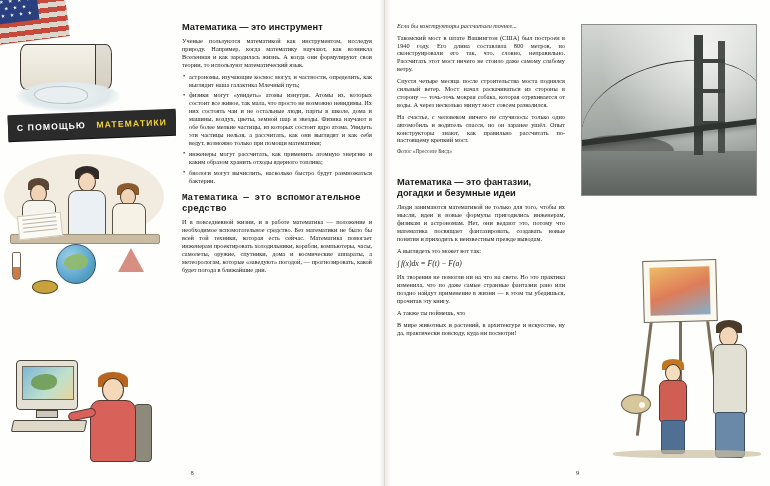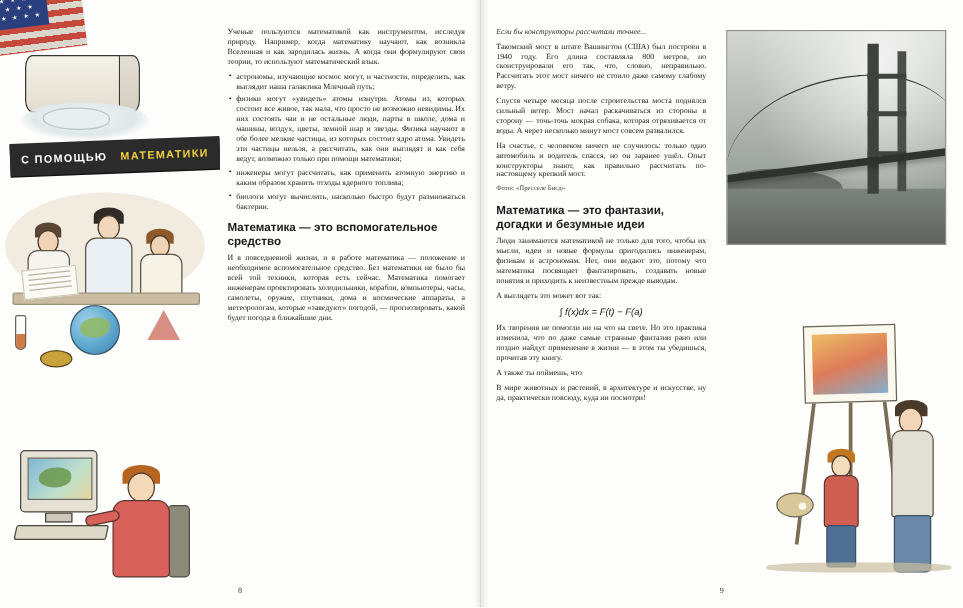--- a/index.html
+++ b/index.html
@@ -417,22 +417,22 @@
     color: #2a2a28;
     margin: 0 0 4px 0;
   }
   .photo-credit {
     font-size: 5.4px;
     line-height: 6.6px;
     color: #3a3a38;
     margin: 3px 0 0 0;
   }
   .formula {
-    text-align: center;
-    font-family: Liberation Sans, sans-serif;
+    text-align: left;
+    font-family: Liberation Serif, serif;
     font-style: italic;
     font-size: 7.6px;
     margin: 5px 0 5px 0;
     color: #18181a;
   }
   
   .easel {
     position: absolute;
     left: 228px; top: 254px;
     width: 148px; height: 208px;
@@ -626,46 +626,47 @@
         <div class="keyboard"></div>
         <div class="chair"></div>
         <div class="boy-hair"></div>
         <div class="boy-head"></div>
         <div class="boy-body"></div>
         <div class="boy-arm"></div>
       </div>
     </div>
 
     <div class="col-left-text">
+      <h2 class="head">Математика — это инструмент</h2>
       <p class="body">Ученые пользуются математикой как инструментом, исследуя природу. Например, когда математику научают, как возникла Вселенная и как зародилась жизнь. А когда они формулируют свои теории, то используют математический язык.</p>
 
       <ul class="bullets">
         <li>астрономы, изучающие космос могут, и частности, определить, как выглядит наша галактика Млечный путь;</li>
         <li>физики могут «увидеть» атомы изнутри. Атомы из, которых состоит все живое, так мала, что просто не возможно невидимы. Их них состоять чаи и не остальные люди, парты в школе, дома и машины, воздух, цветы, земной шар и звезды. Физика научают в обе более мелкие частицы, из которых состоит ядро атома. Увидеть эти частицы нельзя, а рассчитать, как они выглядят и как себя ведут, возможно только при помощи математики;</li>
         <li>инженеры могут рассчитать, как применить атомную энергию и каким образом хранить отходы ядерного топлива;</li>
         <li>биологи могут вычислить, насколько быстро будут размножаться бактерии.</li>
       </ul>
 
-      <h2 class="head" style="margin-top:8px;">Математика — это вспомогательное средство</h2>
+      <h2 class="head" style="margin-top:8px;font-family:Liberation Mono, monospace;">Математика — это вспомогательное средство</h2>
       <p class="body">И в повседневной жизни, и в работе математика — положение и необходимое вспомогательное средство. Без математики не было бы всей той техники, которая есть сейчас. Математика помогает инженерам проектировать холодильники, корабли, компьютеры, часы, самолеты, оружие, спутники, дома и космические аппараты, а метеорологам, которые «заведуют» погодой, — прогнозировать, какой будет погода в ближайшие дни.</p>
     </div>
 
     <div class="folio">8</div>
   </div>
 
   <div class="page right">
 
     <div class="r-col-a">
       <p class="caption-it">Если бы конструкторы рассчитали точнее...</p>
       <p class="body">Такомский мост в штате Вашингтон (США) был построен в 1940 году. Его длина составляла 800 метров, но сконструировали его так, что, словно, неправильно. Рассчитать этот мост ничего не стоило даже самому слабому ветру.</p>
       <p class="body">Спустя четыре месяца после строительства моста поднялся сильный ветер. Мост начал раскачиваться из стороны в сторону — точь-точь мокрая собака, которая отряхивается от воды. А через несколько минут мост совсем развалился.</p>
       <p class="body">На счастье, с человеком ничего не случилось: только одно автомобиль и водитель спасся, но он заранее ушёл. Опыт конструкторы знают, как правильно рассчитать по-настоящему крепкий мост.</p>
       <p class="photo-credit">Фотос «Пресселе Бисд»</p>
 
-      <h2 class="head" style="margin-top:8px;">Математика — это фантазии, догадки и безумные идеи</h2>
+      <h2 class="head" style="margin-top:22px;">Математика — это фантазии, догадки и безумные идеи</h2>
       <p class="body">Люди занимаются математикой не только для того, чтобы их мысли, идеи и новые формулы пригодились инженерам, физикам и астрономам. Нет, они ведают это, потому что математика посвящает фантазировать, создавать новые понятия и приходить к неизвестным прежде выводам.</p>
       <p class="body" style="margin-bottom:1px;">А выглядеть это может вот так:</p>
       <div class="formula">∫ f(x)dx = F(t) − F(a)</div>
       <p class="body">Их творения не помогли ни на что на свете. Но это практика изменила, что по даже самые странные фантазии рано или поздно найдут применение в жизни — в этом ты убедишься, прочитав эту книгу.</p>
       <p class="body">А также ты поймешь, что</p>
 
       <p class="body">В мире животных и растений, в архитектуре и искусстве, ну да, практически повсюду, куда ни посмотри!</p>
     </div>
 
     <div class="bridge-photo">

